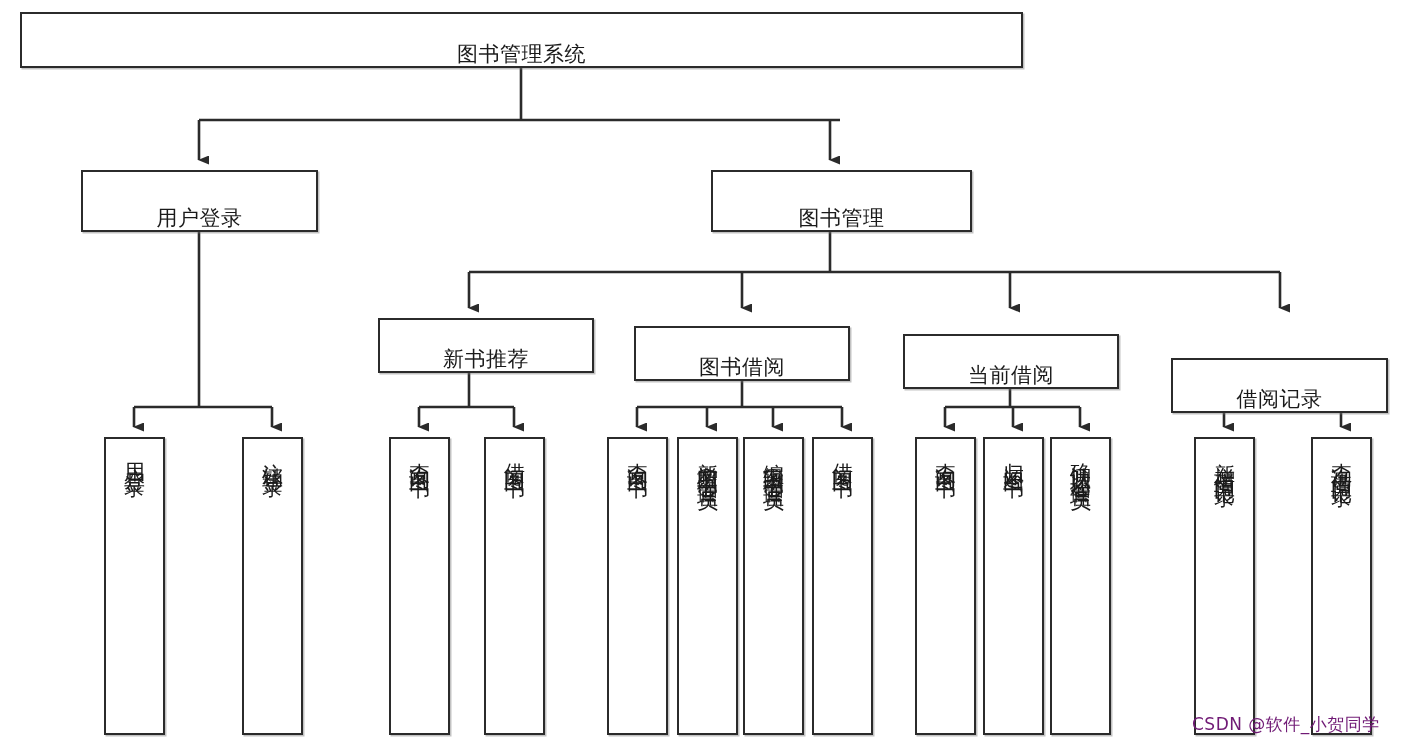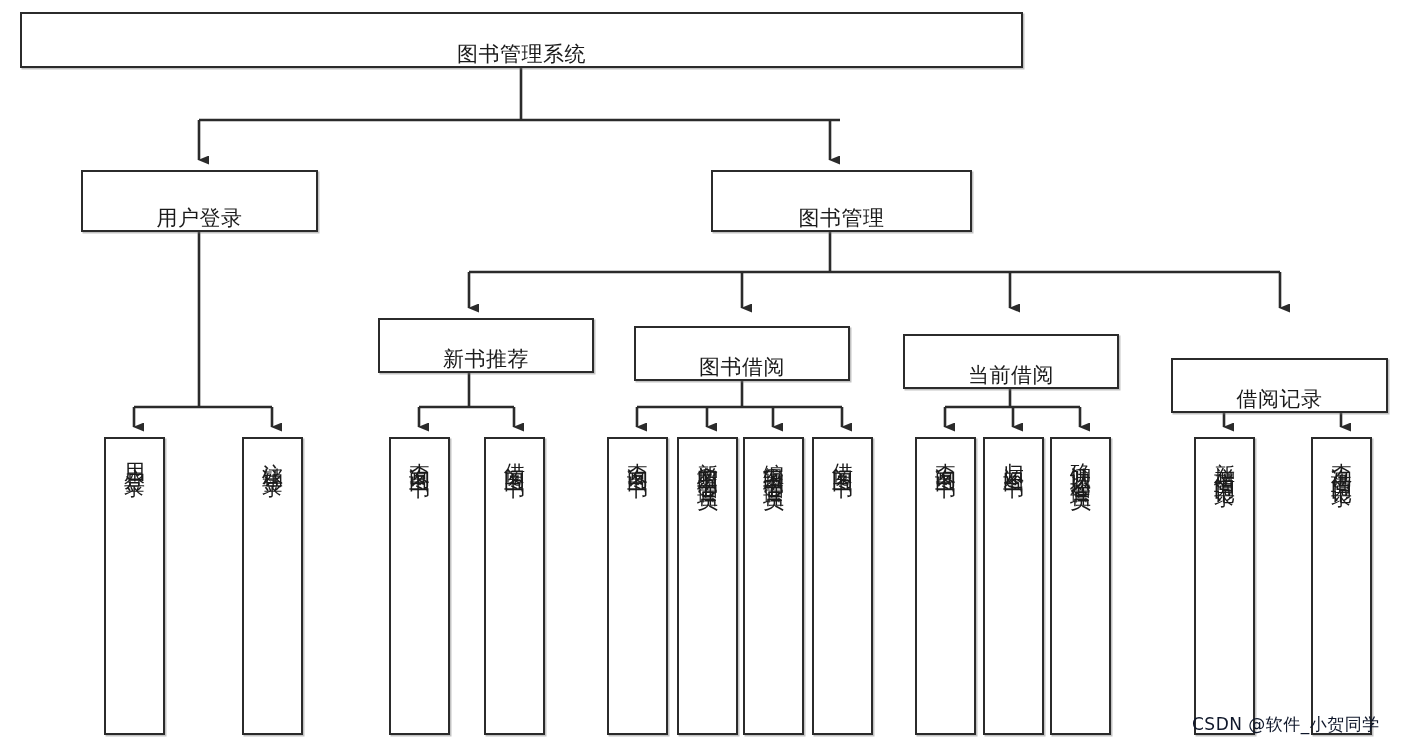--- a/index.html
+++ b/index.html
@@ -56,21 +56,21 @@
     white-space: nowrap;
   }
   .node-box.leaf.tall-text .node-label {
     letter-spacing: 4px;
   }
   #watermark {
     position: absolute;
     left: 1192px;
     top: 713px;
     font-size: 17px;
-    color: #0f172a;
+    color: #701a75;
     white-space: nowrap;
     letter-spacing: 0.5px;
     font-family: "DejaVu Sans", "Liberation Sans", sans-serif;
   }
 </style>
 </head>
 <body>
 
 <div id="diagram-root">
 

